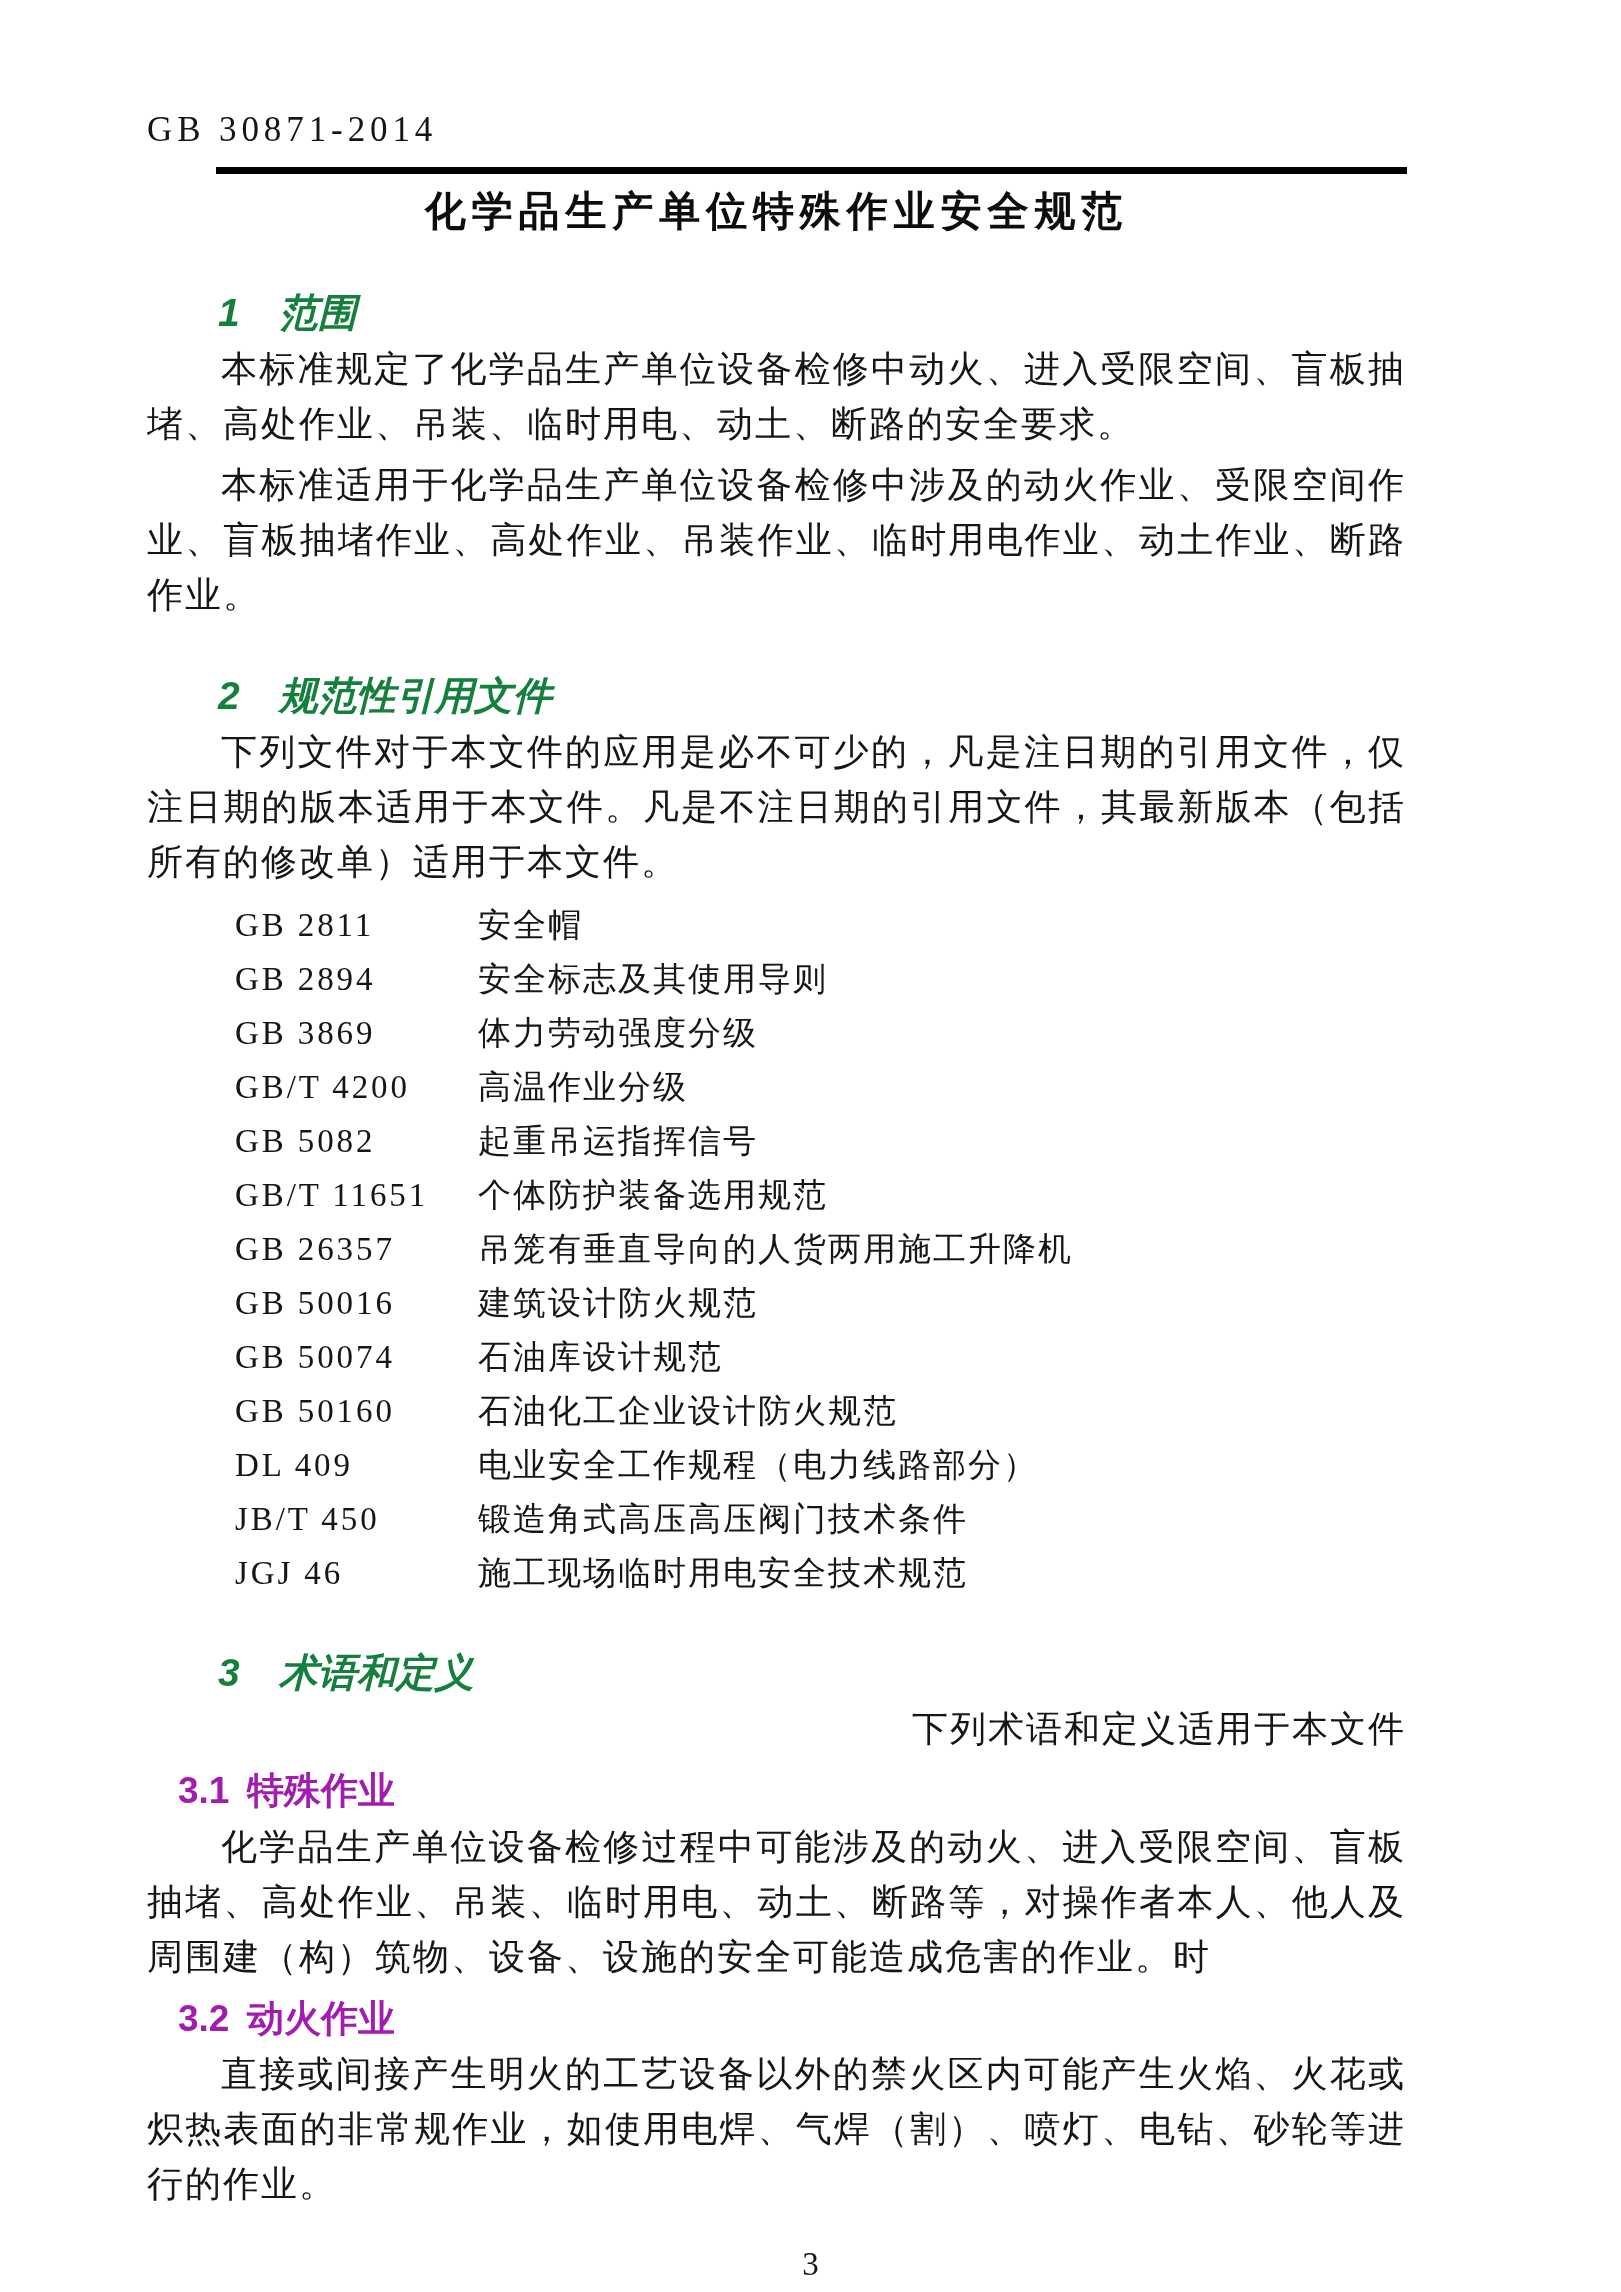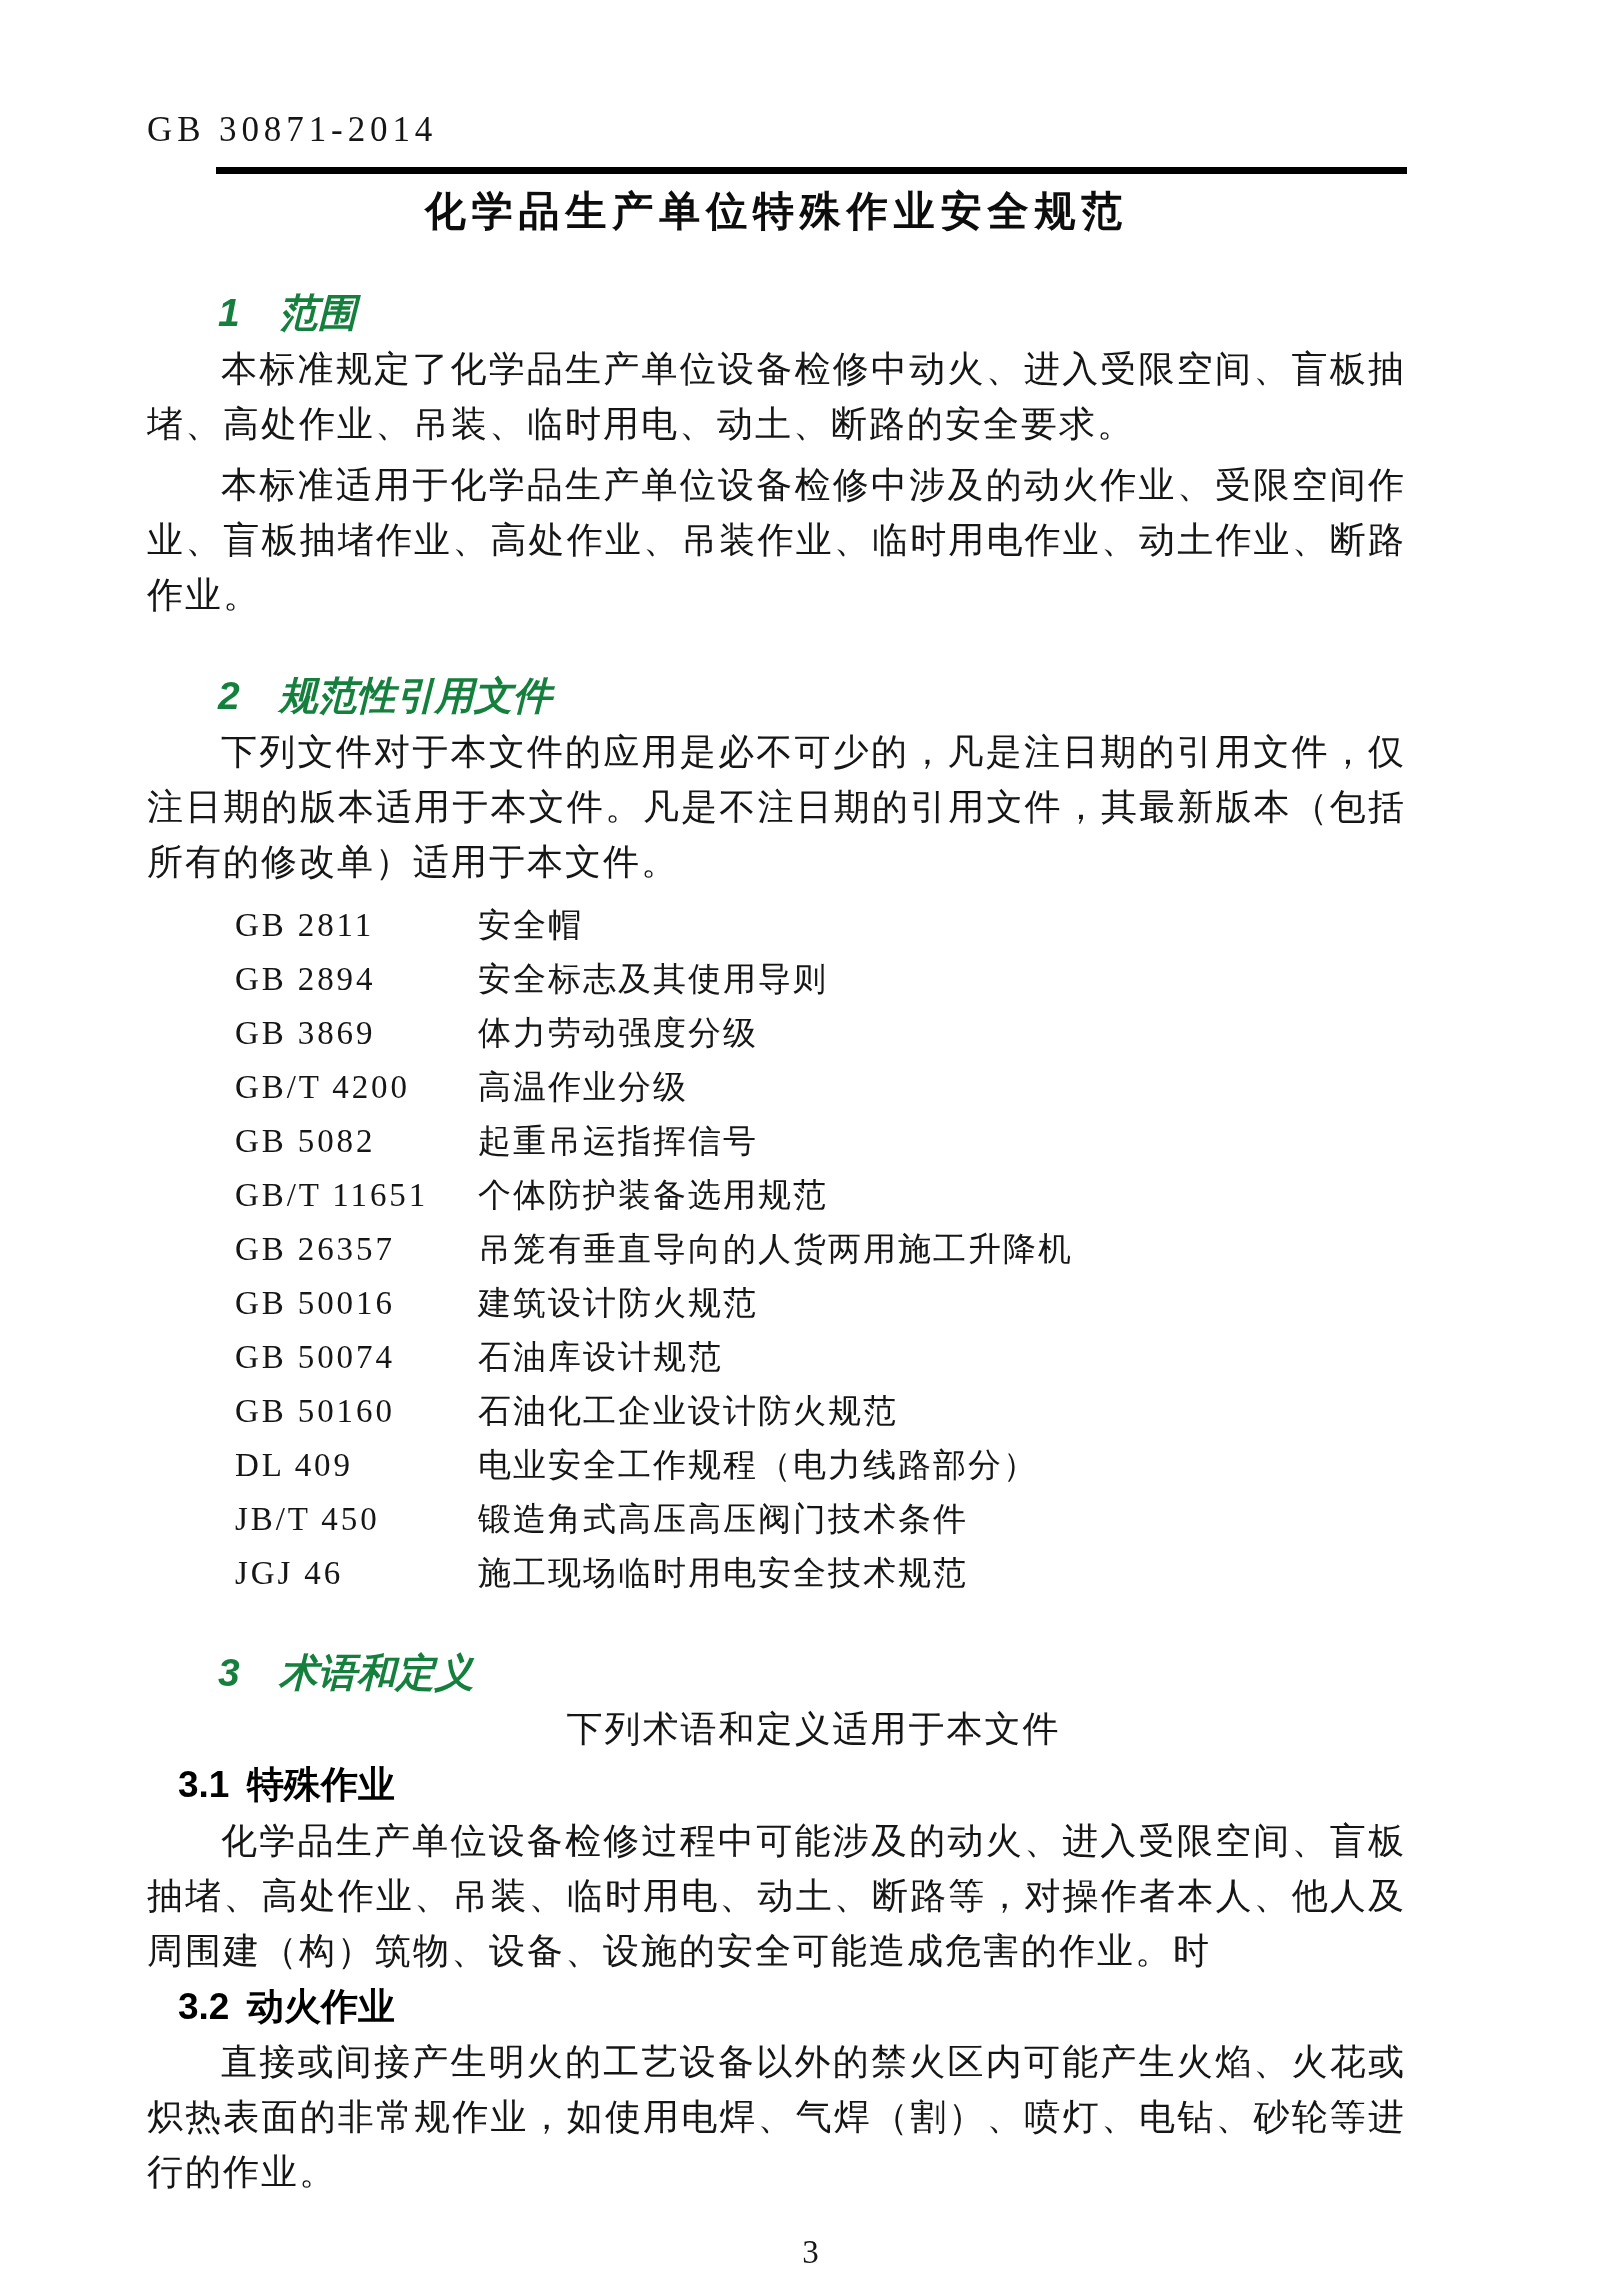--- a/index.html
+++ b/index.html
@@ -52,41 +52,41 @@
     padding-left: 71px;
     font-family: "Liberation Sans", sans-serif;
     font-weight: bold;
     font-size: 39px;
     line-height: 47px;
     color: #15803d;
     font-style: italic;
   }
   .h-top .h-num { margin-right: 39px; }
   .h-sub {
-    margin-top: 4px;
+    margin-top: 10px;
     margin-bottom: 2px;
     padding-left: 31px;
     font-family: "Liberation Sans", sans-serif;
     font-weight: bold;
     font-size: 37px;
     line-height: 47px;
-    color: #000000;
+    color: #a21caf;
   }
   .h-sub .h-num { margin-right: 17.6px; }
   p.body-text {
     margin: 5.9px 0 0 0;
     font-size: 36px;
     line-height: 55px;
     letter-spacing: 2px;
     text-indent: 74px;
     text-align: justify;
     text-justify: inter-character;
     color: #161616;
   }
-  p.no-just { text-align: center; }
+  p.no-just { text-align: right; }
   .ref-list {
     margin-top: 7.8px;
   }
   .ref-row {
     padding-left: 88px;
     font-size: 33px;
     line-height: 54px;
     letter-spacing: 2px;
     color: #161616;
     white-space: nowrap;

